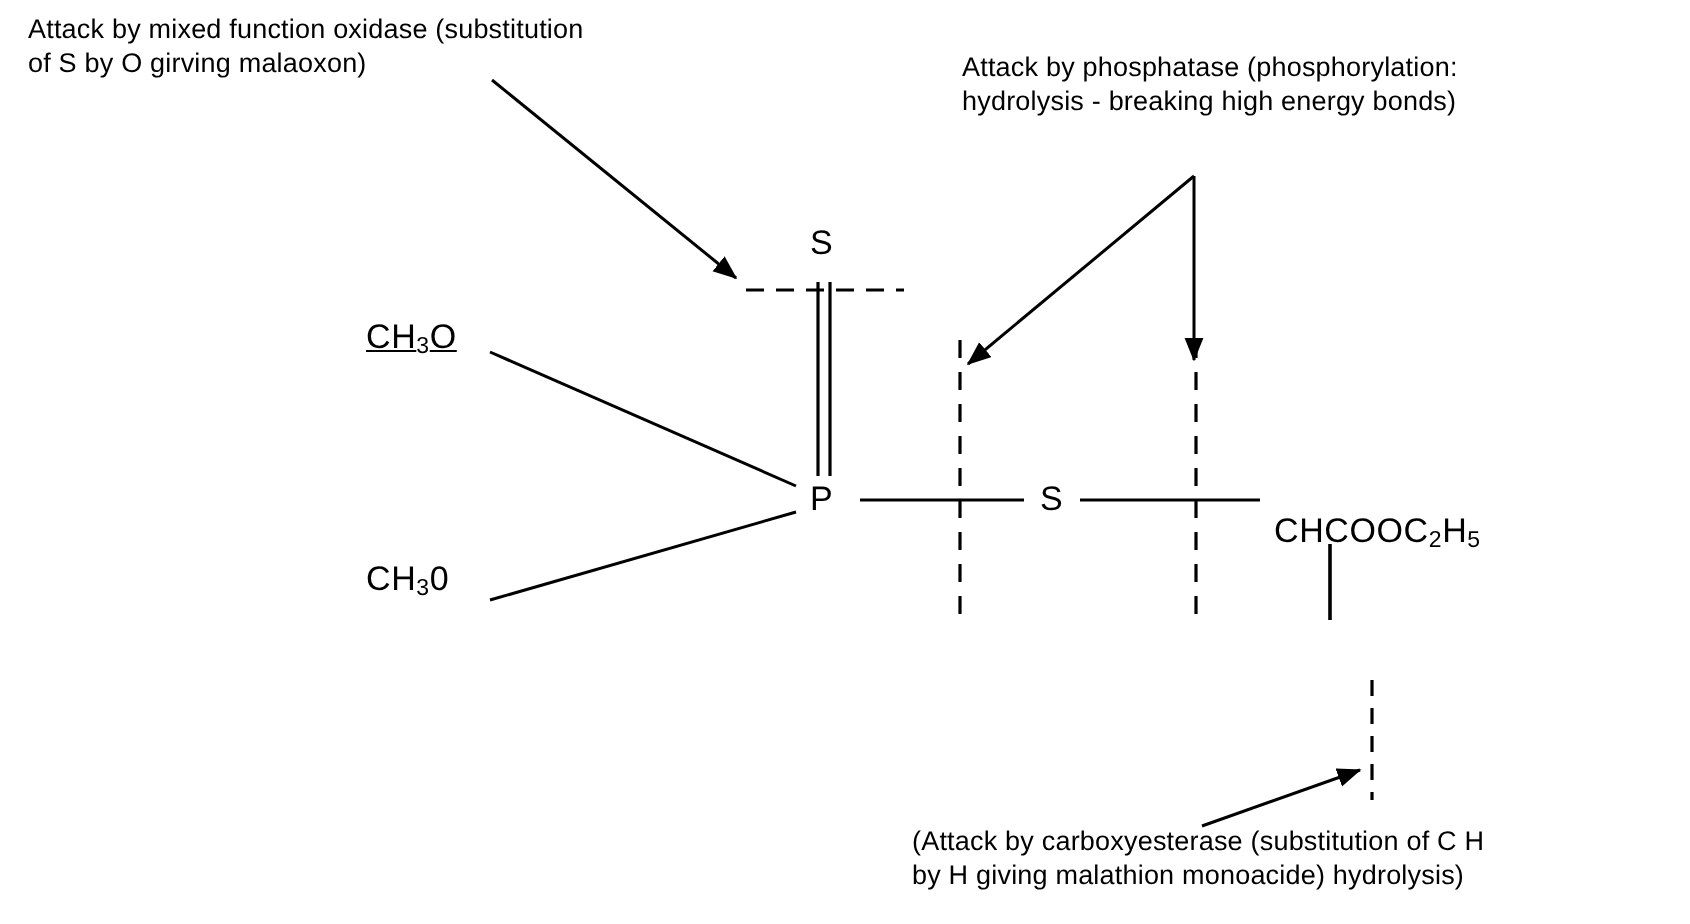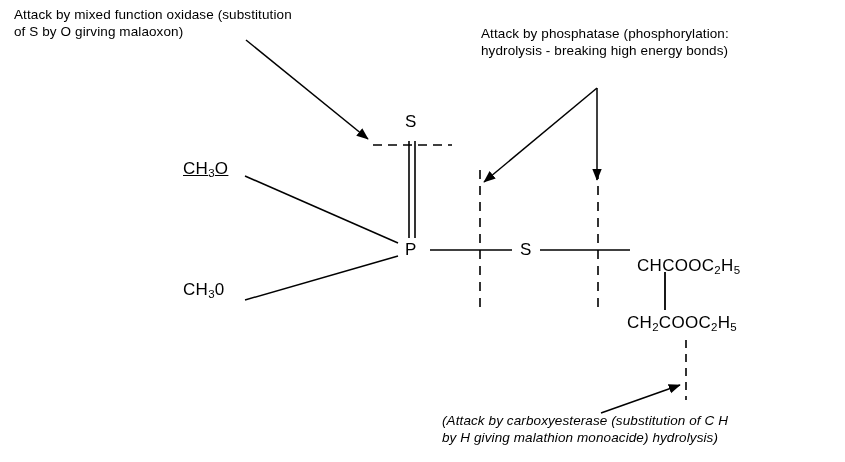--- a/index.html
+++ b/index.html
@@ -49,36 +49,35 @@
 <body>
 
 <div id="canvas">
 
   <div class="note" style="left:14px; top:6px;">Attack by mixed function oxidase (substitution
 of S by O girving malaoxon)</div>
 
   <div class="note" style="left:481px; top:25px;">Attack by phosphatase (phosphorylation:
 hydrolysis - breaking high energy bonds)</div>
 
-  <div class="note" style="left:442px; top:412px;font-style:italic;">(Attack by carboxyesterase (substitution of C H
+  <div class="note" style="left:456px; top:412px;">(Attack by carboxyesterase (substitution of C H
 by H giving malathion monoacide) hydrolysis)</div>
 
   <div class="chem" style="left:405px; top:112px;">S</div>
 
   <div class="chem" style="left:183px; top:159px;text-decoration:underline;">CH<sub>3</sub>O</div>
 
   <div class="chem" style="left:183px; top:280px;">CH<sub>3</sub>0</div>
 
   <div class="chem" style="left:405px; top:240px;">P</div>
 
   <div class="chem" style="left:520px; top:240px;">S</div>
 
   <div class="chem" style="left:637px; top:240px;margin-top:16px;">CHCOOC<sub>2</sub>H<sub>5</sub></div>
 
-  <div class="chem" style="left:627px; top:313px;">CH<sub>2</sub>COOC<sub>2</sub>H<sub>5</sub></div>
 
   <svg class="overlay" viewBox="0 0 845 462">
     <defs>
       <marker id="arrowhead" markerWidth="9" markerHeight="9" refX="7.5" refY="3.2" orient="auto" markerUnits="strokeWidth">
         <path d="M0,0 L8,3.2 L0,6.4 z" fill="#000000"></path>
       </marker>
     </defs>
 
     <g>
       <line x1="409" y1="141" x2="409" y2="238" stroke="#000000" stroke-width="1.6"></line>

